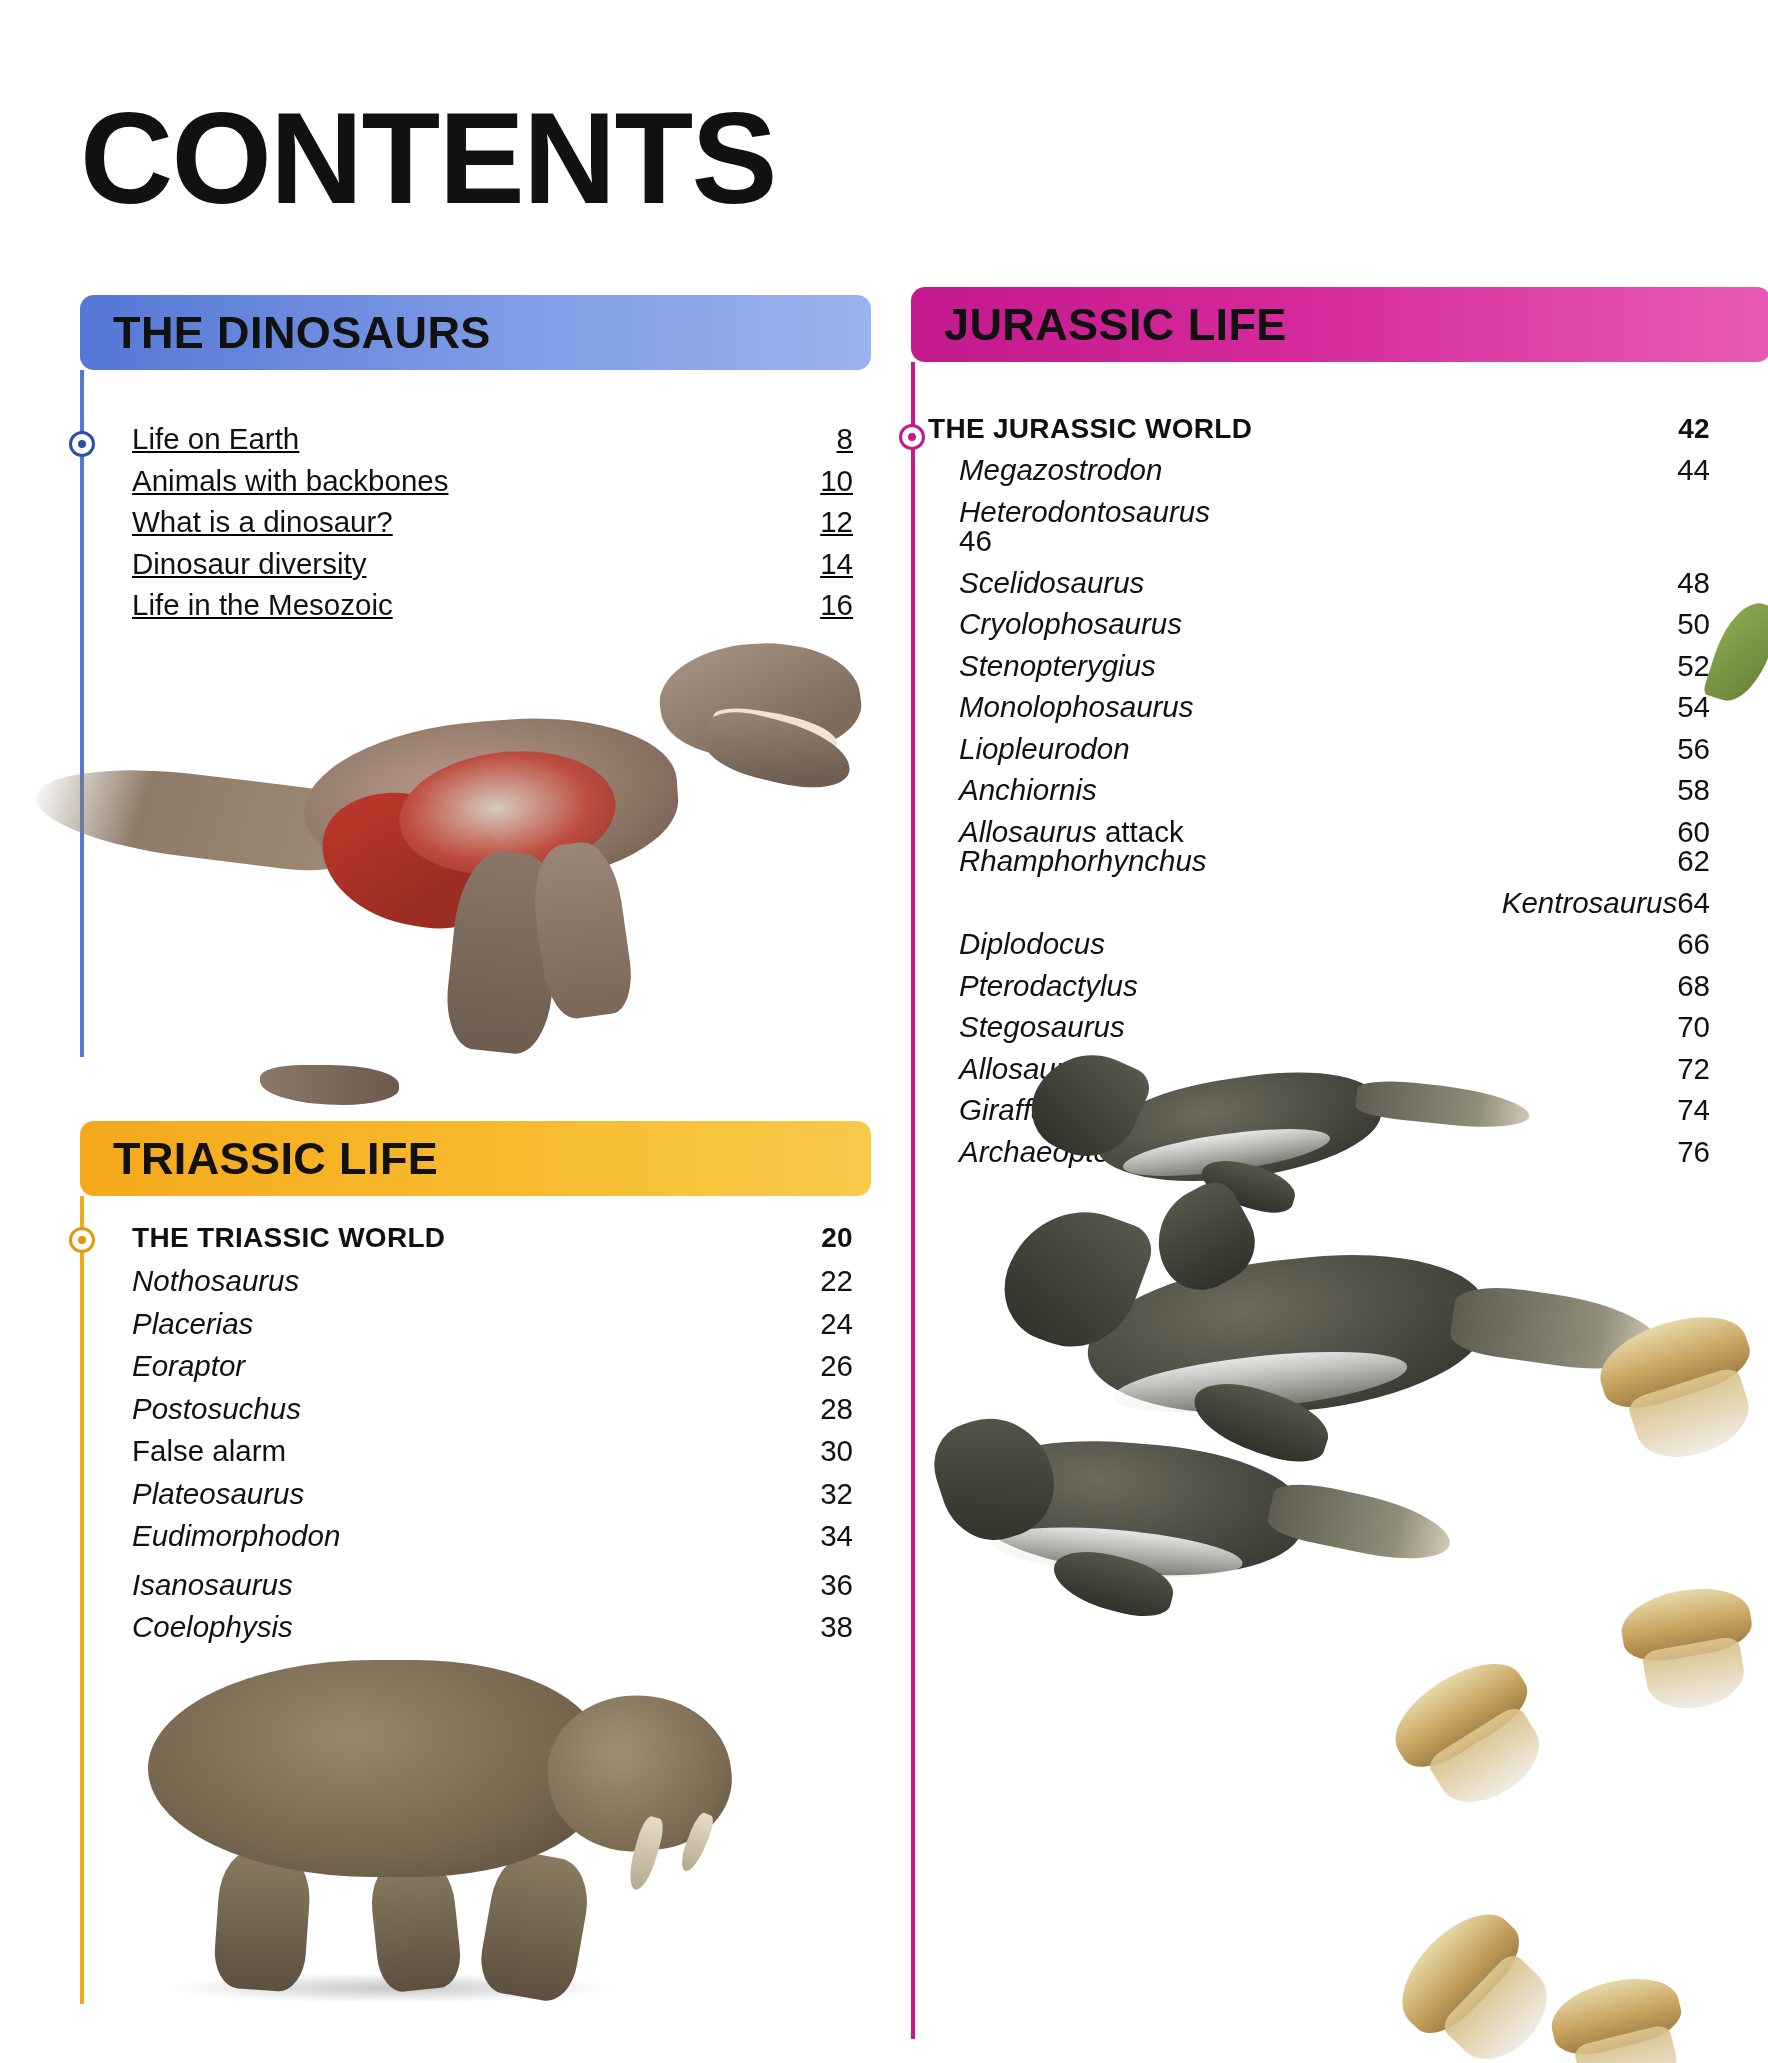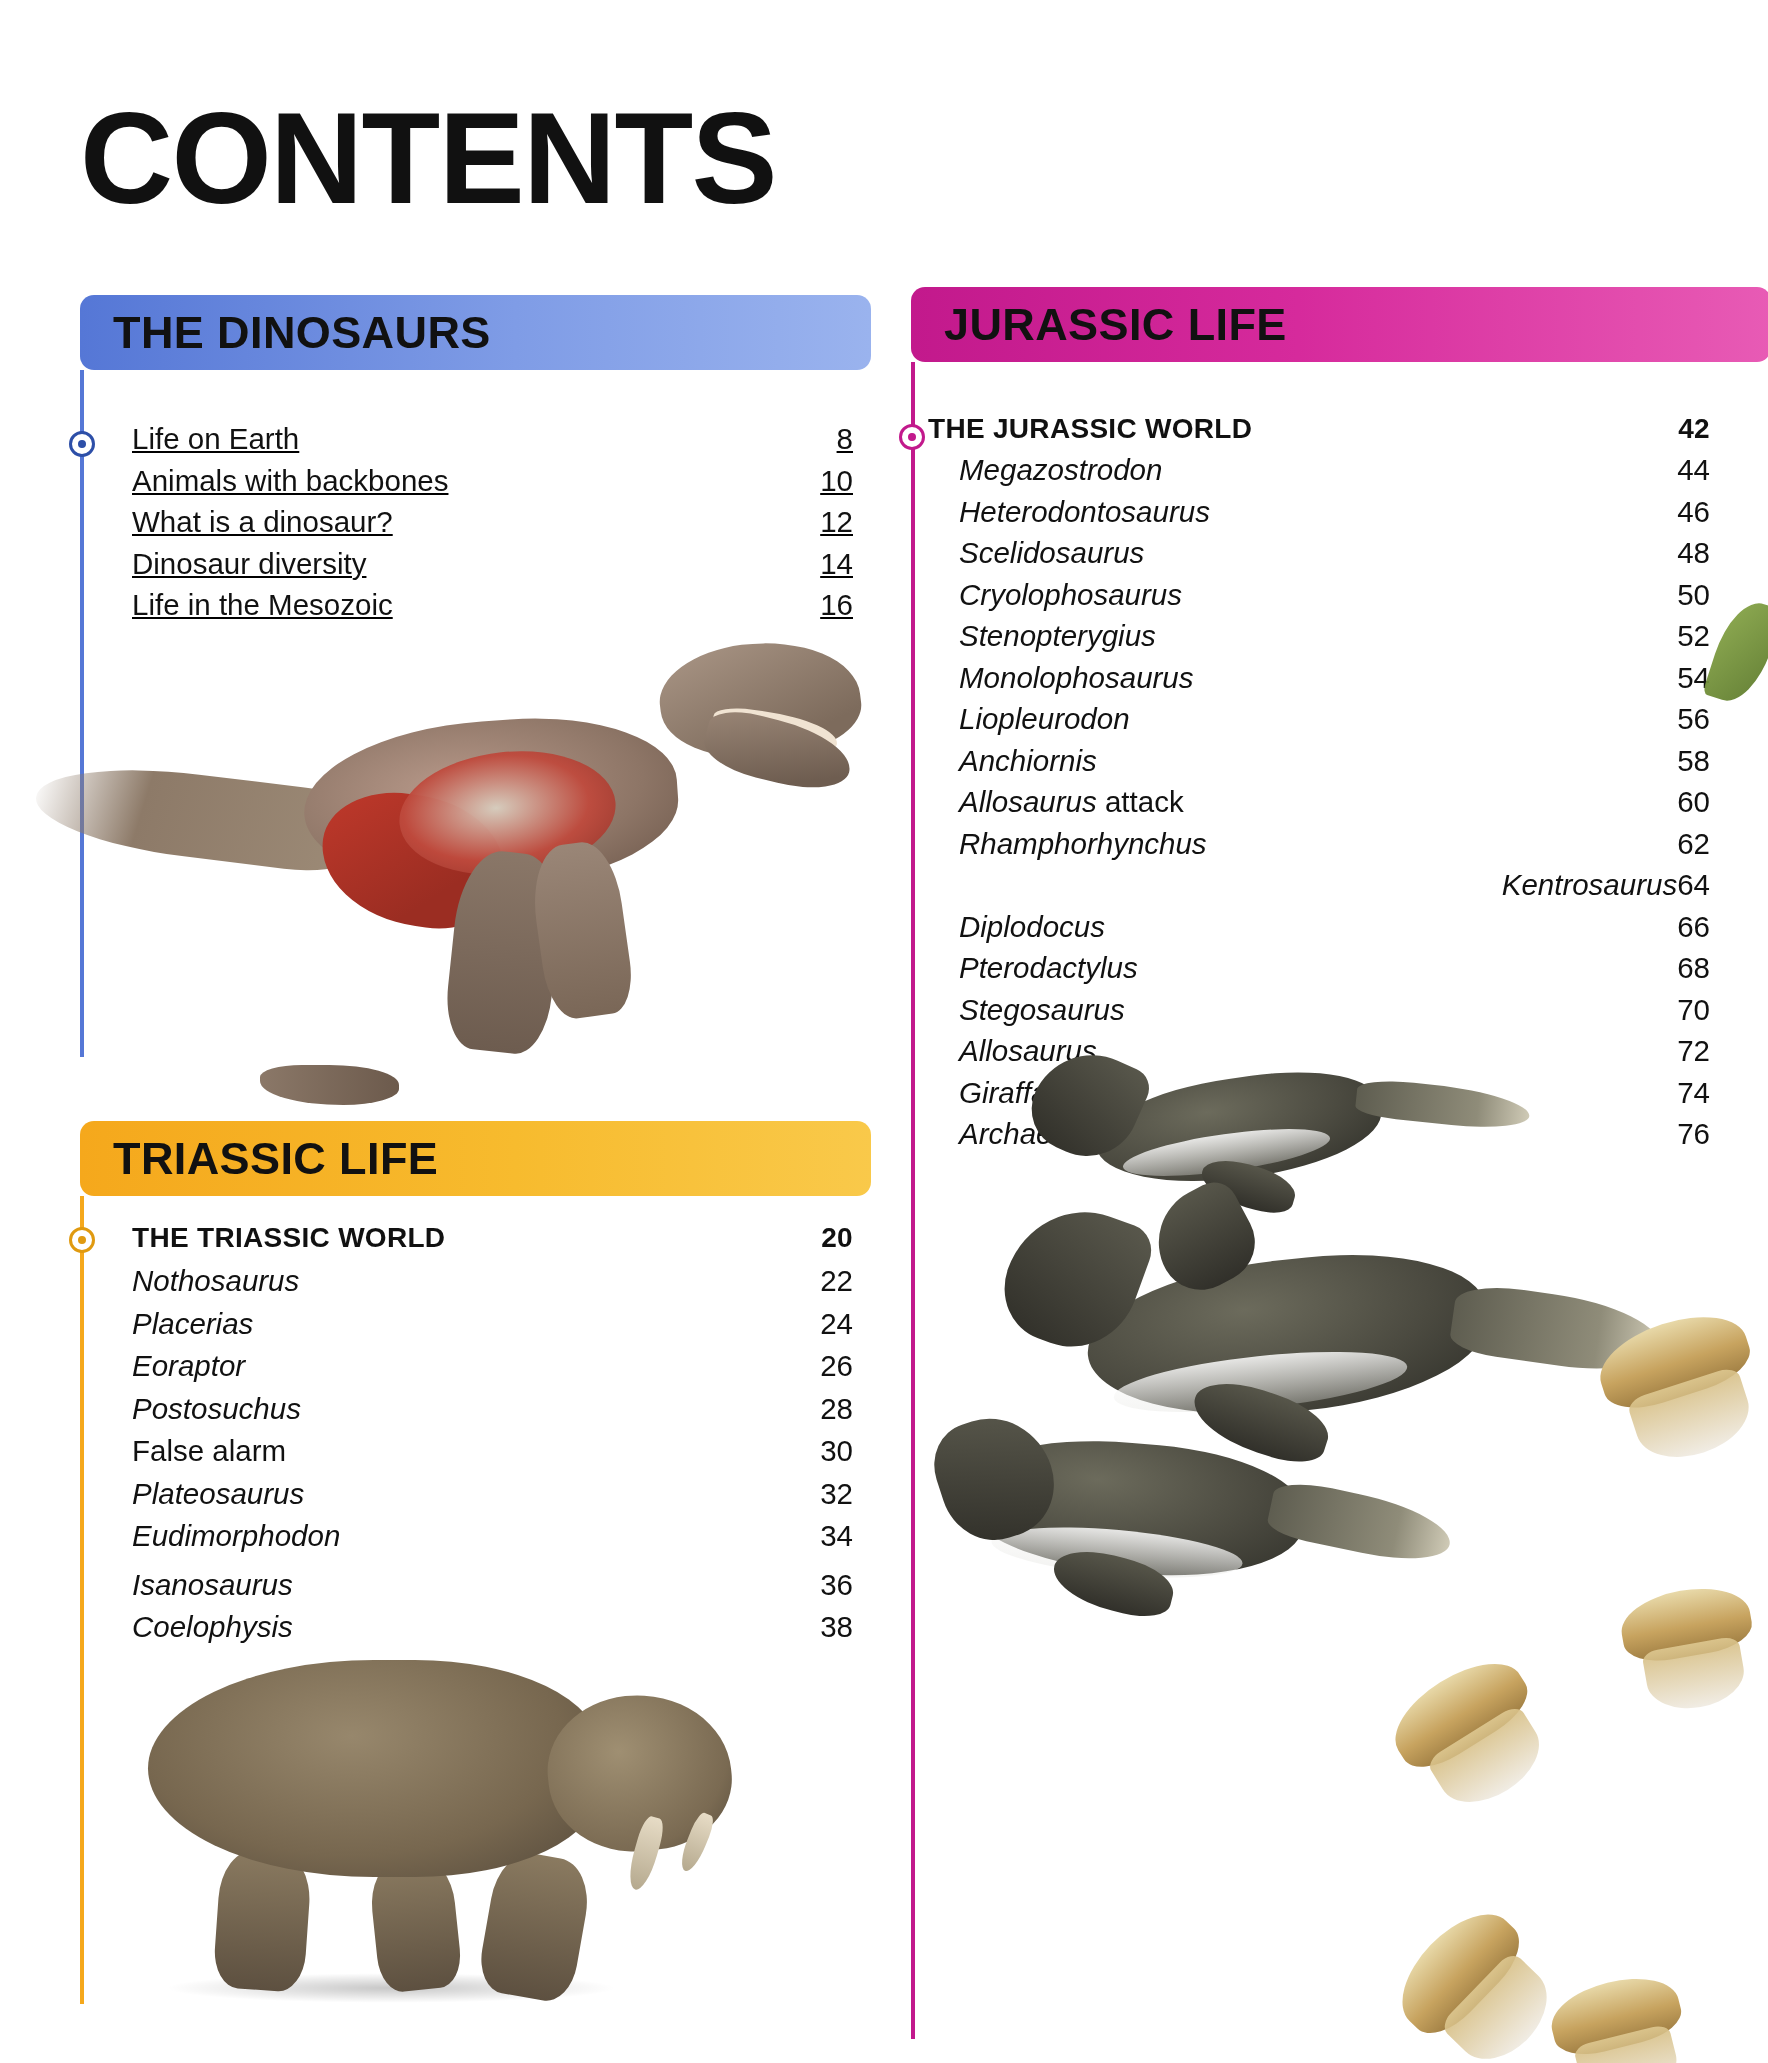--- a/index.html
+++ b/index.html
@@ -431,21 +431,21 @@
 
 <div class="toc" style="left:928px; top:415px; width:782px;">
   <div class="toc-row row-head" style="margin-bottom:12px;">
     <span class="toc-title">THE JURASSIC WORLD</span>
     <span class="toc-page">42</span>
   </div>
   <div class="toc-row row-italic" style="margin-bottom:12px; padding-left:31px;">
     <span class="toc-title">Megazostrodon</span>
     <span class="toc-page">44</span>
   </div>
-  <div class="toc-row row-italic" style="margin-bottom:12px; padding-left:31px;">
+  <div class="toc-row row-italic" style="margin-bottom:12px; padding-left:31px;flex-direction:column;">
     <span class="toc-title">Heterodontosaurus</span>
     <span class="toc-page">46</span>
   </div>
   <div class="toc-row row-italic" style="margin-bottom:12px; padding-left:31px;">
     <span class="toc-title">Scelidosaurus</span>
     <span class="toc-page">48</span>
   </div>
   <div class="toc-row row-italic" style="margin-bottom:12px; padding-left:31px;">
     <span class="toc-title">Cryolophosaurus</span>
     <span class="toc-page">50</span>
@@ -459,21 +459,21 @@
     <span class="toc-page">54</span>
   </div>
   <div class="toc-row row-italic" style="margin-bottom:12px; padding-left:31px;">
     <span class="toc-title">Liopleurodon</span>
     <span class="toc-page">56</span>
   </div>
   <div class="toc-row row-italic" style="margin-bottom:12px; padding-left:31px;">
     <span class="toc-title">Anchiornis</span>
     <span class="toc-page">58</span>
   </div>
-  <div class="toc-row row-mixed" style="margin-bottom:12px; padding-left:31px;gap:31px;">
+  <div class="toc-row row-mixed" style="padding-left:31px;gap:31px;">
     <span class="toc-title"><i>Allosaurus</i><span> attack</span></span>
     <span class="toc-page">60</span>
   </div>
   <div class="toc-row row-italic" style="margin-bottom:12px; padding-left:31px;">
     <span class="toc-title">Rhamphorhynchus</span>
     <span class="toc-page">62</span>
   </div>
   <div class="toc-row row-italic" style="margin-bottom:12px; padding-left:31px;justify-content:flex-end;">
     <span class="toc-title">Kentrosaurus</span>
     <span class="toc-page">64</span>

